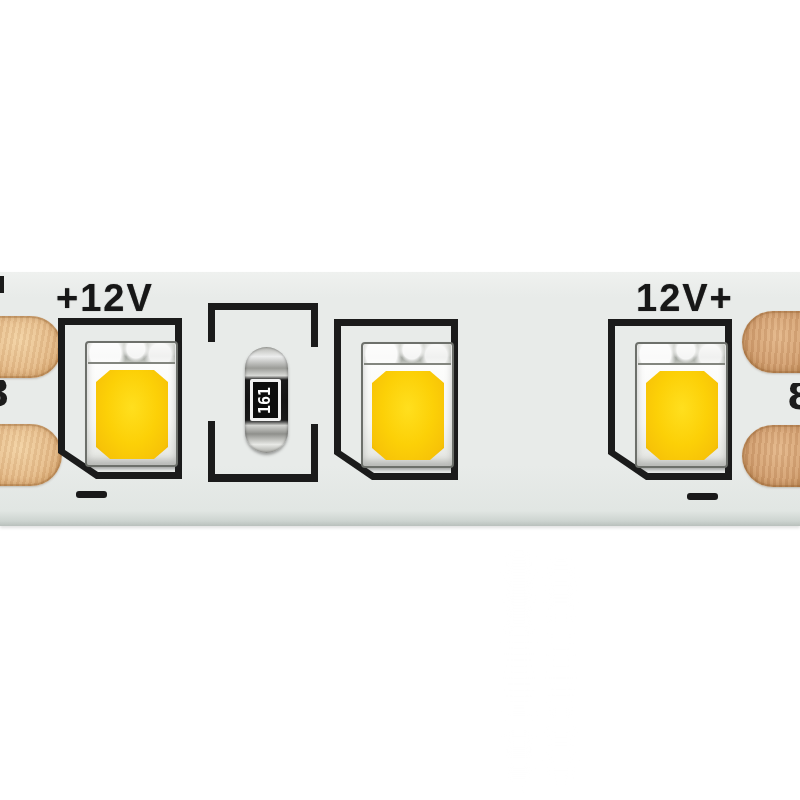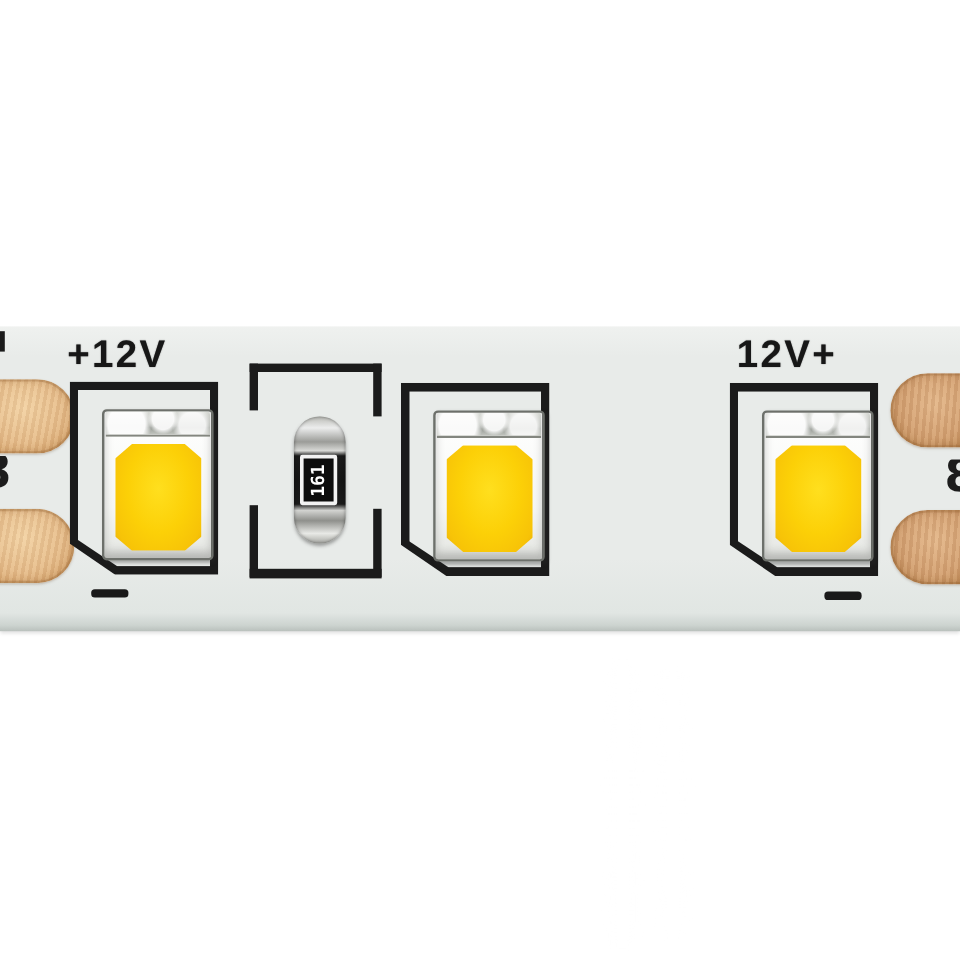--- a/index.html
+++ b/index.html
@@ -36,23 +36,23 @@
   .pad.l1{top:316px;height:62px;} .pad.l2{top:424px;height:62px;}
   .pad.r1{top:311px;height:62px;} .pad.r2{top:425px;height:62px;}
 
   
   .cutglyph{position:absolute;overflow:hidden;height:36px;color:#1c1c1c;}
   .cutglyph span{position:absolute;top:-6px;font-family:"DejaVu Sans",sans-serif;font-weight:bold;font-size:38px;line-height:1;}
   .cutglyph.gl{left:0;top:380px;width:24px;} .cutglyph.gl span{left:-17px;}
   .cutglyph.gr{left:787px;top:383px;width:13px;} .cutglyph.gr span{left:0;}
 
   
-  .vlabel{position:absolute;top:279px;color:var(--label-ink);font-weight:bold;font-size:32px;
+  .vlabel{position:absolute;top:279px;color:var(--label-ink);font-weight:bold;font-size:38px;
     letter-spacing:2px;line-height:1;text-shadow:0 0 1px rgba(20,20,20,0.6);}
-  .vlabel.vl{left:56px;} .vlabel.vr{left:614px;}
+  .vlabel.vl{left:56px;} .vlabel.vr{left:636px;}
 
   
   .led-module{position:absolute;width:124px;height:161px;}
   .led-module.m1{left:58px;top:318px;} .led-module.m2{left:334px;top:319px;} .led-module.m3{left:608px;top:319px;}
   .sbox{position:absolute;inset:0;background:var(--silkscreen);
     clip-path:polygon(0 0,100% 0,100% 100%,38px 100%,0 calc(100% - 26px));}
   .sbox::before{content:"";position:absolute;inset:7px;background:var(--pcb);
     clip-path:polygon(0 0,100% 0,100% 100%,33px 100%,0 calc(100% - 22px));}
   .led-pkg{position:absolute;left:27px;top:23px;width:93px;height:126px;border-radius:4px;
     background:linear-gradient(180deg,#ffffff 0%,var(--led-body) 65%,#e3e5e1 100%);

